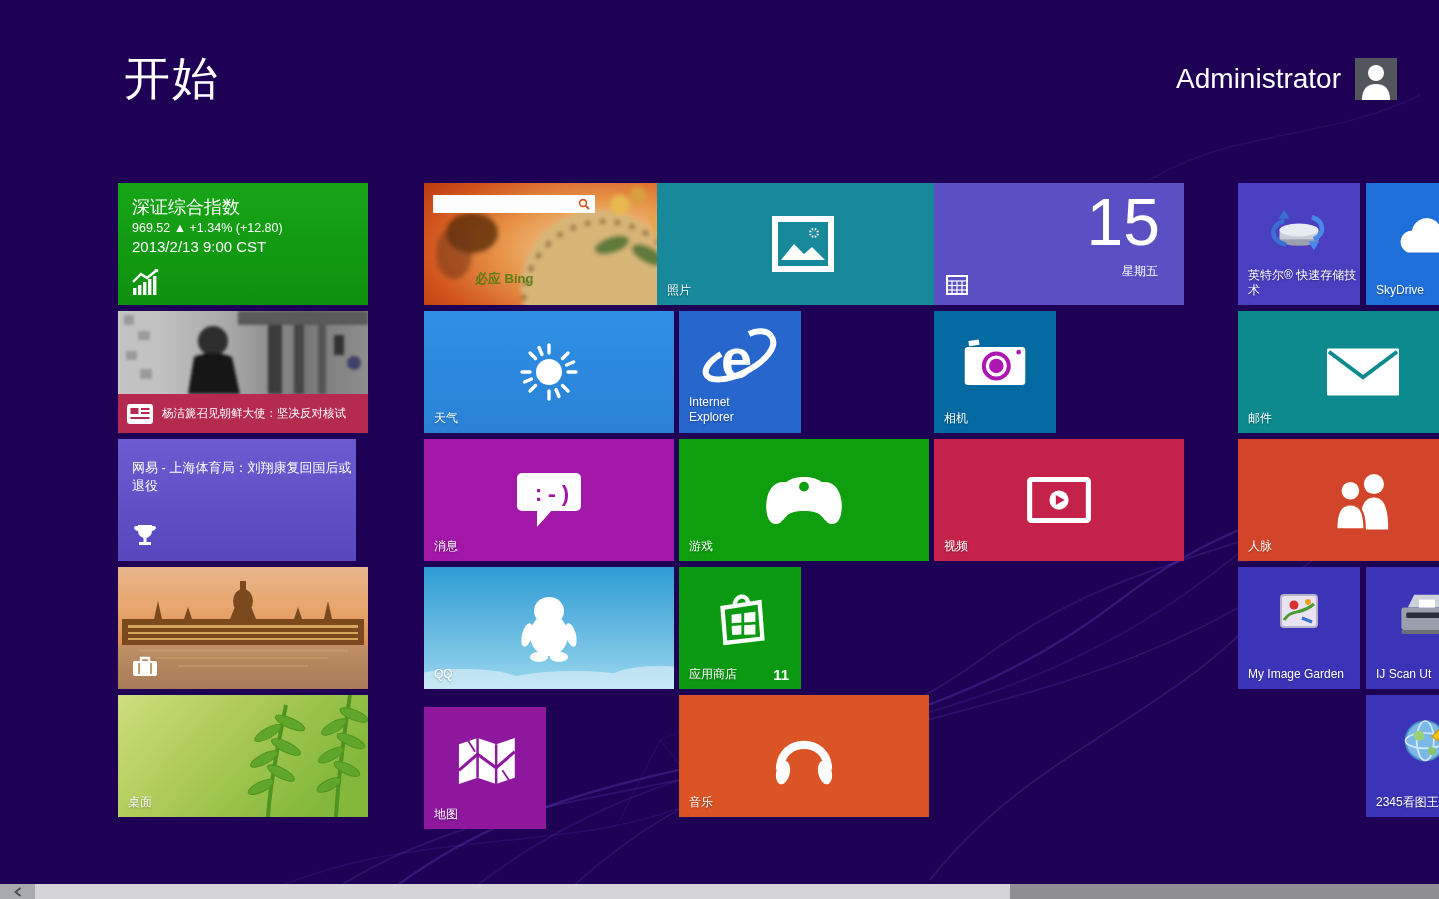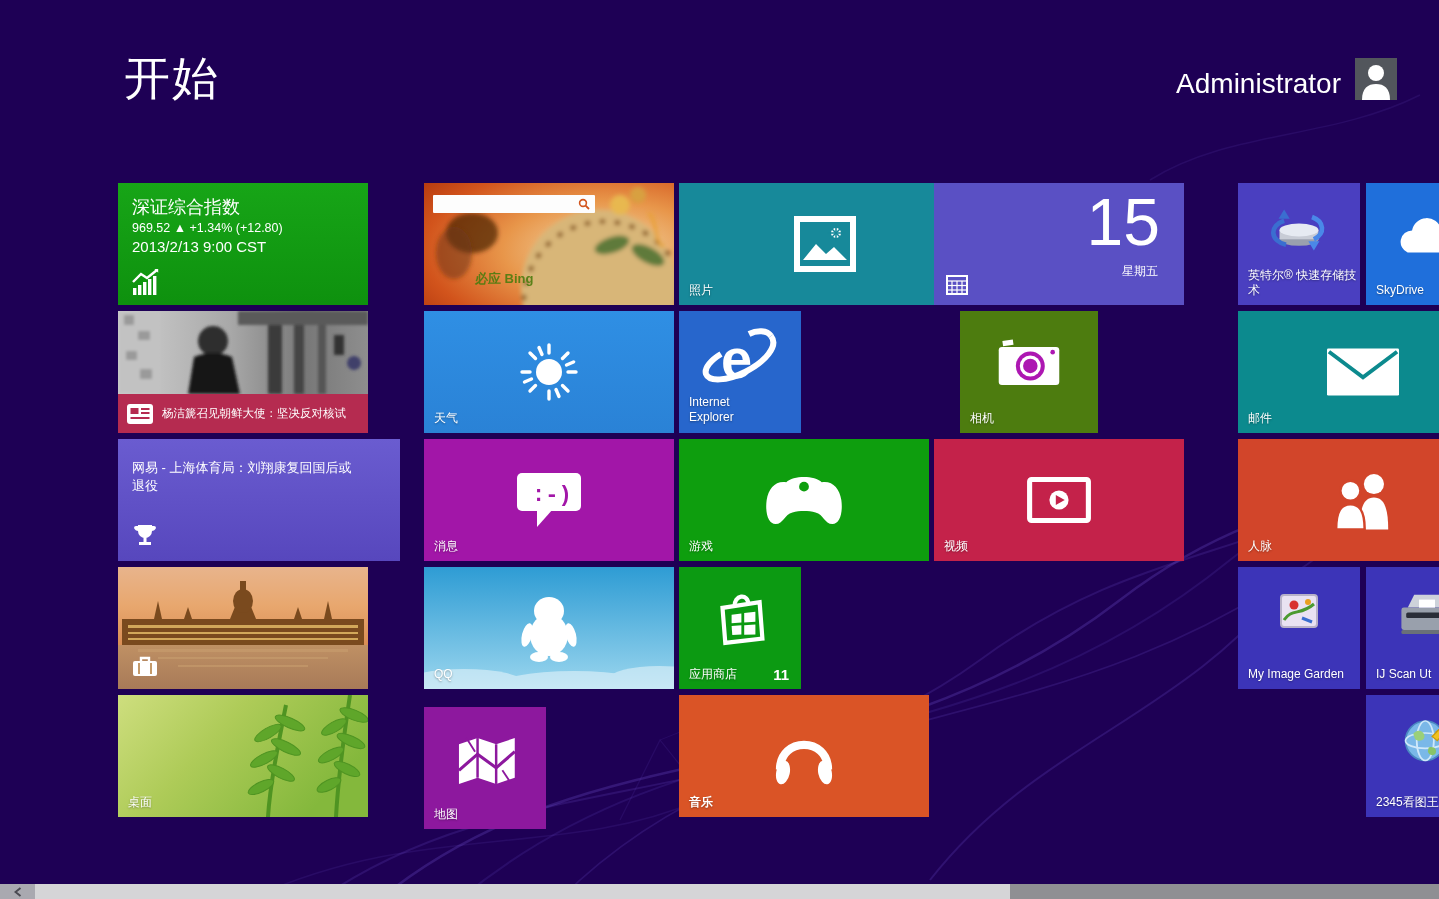--- a/index.html
+++ b/index.html
@@ -1,44 +1,44 @@
 <!DOCTYPE html>
 <html><head>
 <meta charset="utf-8">
 <style>
   html,body{margin:0;padding:0;background:#000;}
   #page{position:relative;width:1439px;height:899px;background:#1e0055;overflow:hidden;
         font-family:"Liberation Sans",sans-serif;color:#fff;}
   #bg-swirls{position:absolute;left:0;top:0;pointer-events:none;}
   
   .start-title{position:absolute;left:124px;top:48px;font-size:46px;font-weight:300;letter-spacing:2px;}
-  .user-area{position:absolute;right:42px;top:58px;display:flex;align-items:flex-end;gap:14px;cursor:pointer;}
+  .user-area{position:absolute;right:42px;top:58px;display:flex;align-items:center;gap:14px;cursor:pointer;}
   .user-name{font-size:28px;font-weight:300;}
   .avatar{width:42px;height:42px;background:#52565c;display:flex;align-items:flex-end;justify-content:center;overflow:hidden;}
   
   .tile{position:absolute;overflow:hidden;cursor:pointer;}
   .tile .label{position:absolute;left:10px;bottom:7px;font-size:12px;line-height:1.25;text-shadow:0 1px 2px rgba(0,0,0,.35);}
   .center-icon{position:absolute;left:0;right:0;top:0;bottom:0;display:flex;align-items:center;justify-content:center;}
   .t-stock{left:118px;top:183px;width:250px;height:122px;background:linear-gradient(180deg,#17a517,#0e910e);}
   .t-news{left:118px;top:311px;width:250px;height:122px;background:#8a8a8a;}
-  .t-sports{left:118px;top:439px;width:238px;height:122px;background:linear-gradient(180deg,#6a5cd0,#5747bd);padding-left:44px;}
+  .t-sports{left:118px;top:439px;width:238px;height:122px;background:linear-gradient(180deg,#6a5cd0,#5747bd);}
   .t-travel{left:118px;top:567px;width:250px;height:122px;}
   .t-desktop{left:118px;top:695px;width:250px;height:122px;}
   .t-bing{left:424px;top:183px;width:250px;height:122px;}
   .t-weather{left:424px;top:311px;width:250px;height:122px;background:linear-gradient(180deg,#2f8fe4,#2a82d6);}
   .t-messaging{left:424px;top:439px;width:250px;height:122px;background:#a216a8;}
   .t-qq{left:424px;top:567px;width:250px;height:122px;background:linear-gradient(180deg,#2e9cd4,#9bd6ee);text-align:right;}
   .t-maps{left:424px;top:695px;width:122px;height:122px;background:#8d189e;margin-top:12px;}
-  .t-photos{left:679px;top:183px;width:292px;height:122px;background:#17899a;}
+  .t-photos{left:657px;top:183px;width:292px;height:122px;background:#17899a;}
   .t-ie{left:679px;top:311px;width:122px;height:122px;background:#2766cc;}
   .t-games{left:679px;top:439px;width:250px;height:122px;background:#0e9e0e;}
   .t-store{left:679px;top:567px;width:122px;height:122px;background:#0c9a12;}
-  .t-music{left:679px;top:695px;width:250px;height:122px;background:#da5426;font-weight:bold;}
+  .t-music{left:679px;top:695px;width:250px;height:122px;background:#da5426;}
   .t-calendar{left:934px;top:183px;width:250px;height:122px;background:#5a50c4;}
-  .t-camera{left:960px;top:311px;width:138px;height:122px;background:#4d7c0f;}
+  .t-camera{left:934px;top:311px;width:122px;height:122px;background:#0369a1;}
   .t-video{left:934px;top:439px;width:250px;height:122px;background:#c4224a;}
   .t-intel{left:1238px;top:183px;width:122px;height:122px;background:#4a3fc0;}
   .t-skydrive{left:1366px;top:183px;width:122px;height:122px;background:#1f6fdb;}
   .t-mail{left:1238px;top:311px;width:250px;height:122px;background:#0c8a8e;}
   .t-people{left:1238px;top:439px;width:250px;height:122px;background:#d2452a;}
   .t-mig{left:1238px;top:567px;width:122px;height:122px;background:#3c34b8;}
   .t-ijscan{left:1366px;top:567px;width:122px;height:122px;background:#3c34b8;}
   .t-cntv{left:1238px;top:695px;width:122px;height:122px;background:#3c34b8;}
   .t-2345{left:1366px;top:695px;width:122px;height:122px;background:#3c34b8;}
   .small-label{left:10px;right:1px;bottom:5px;margin-top:12px;}

